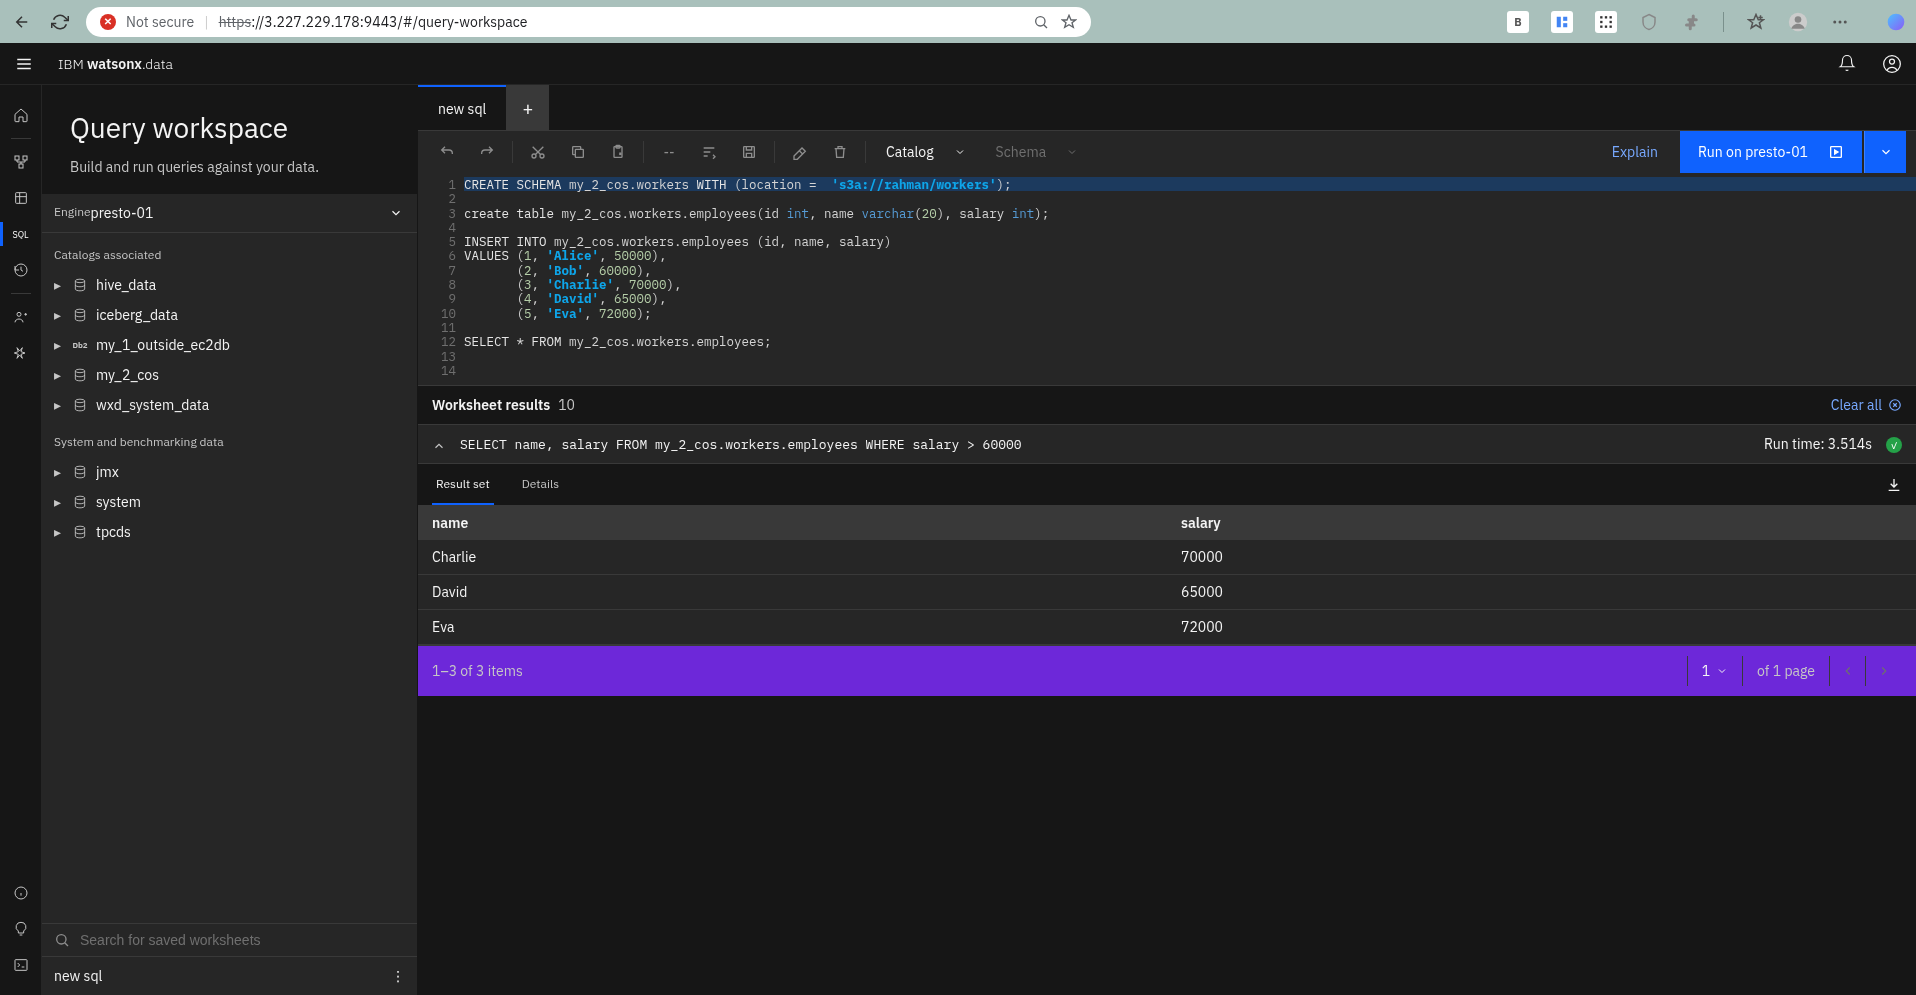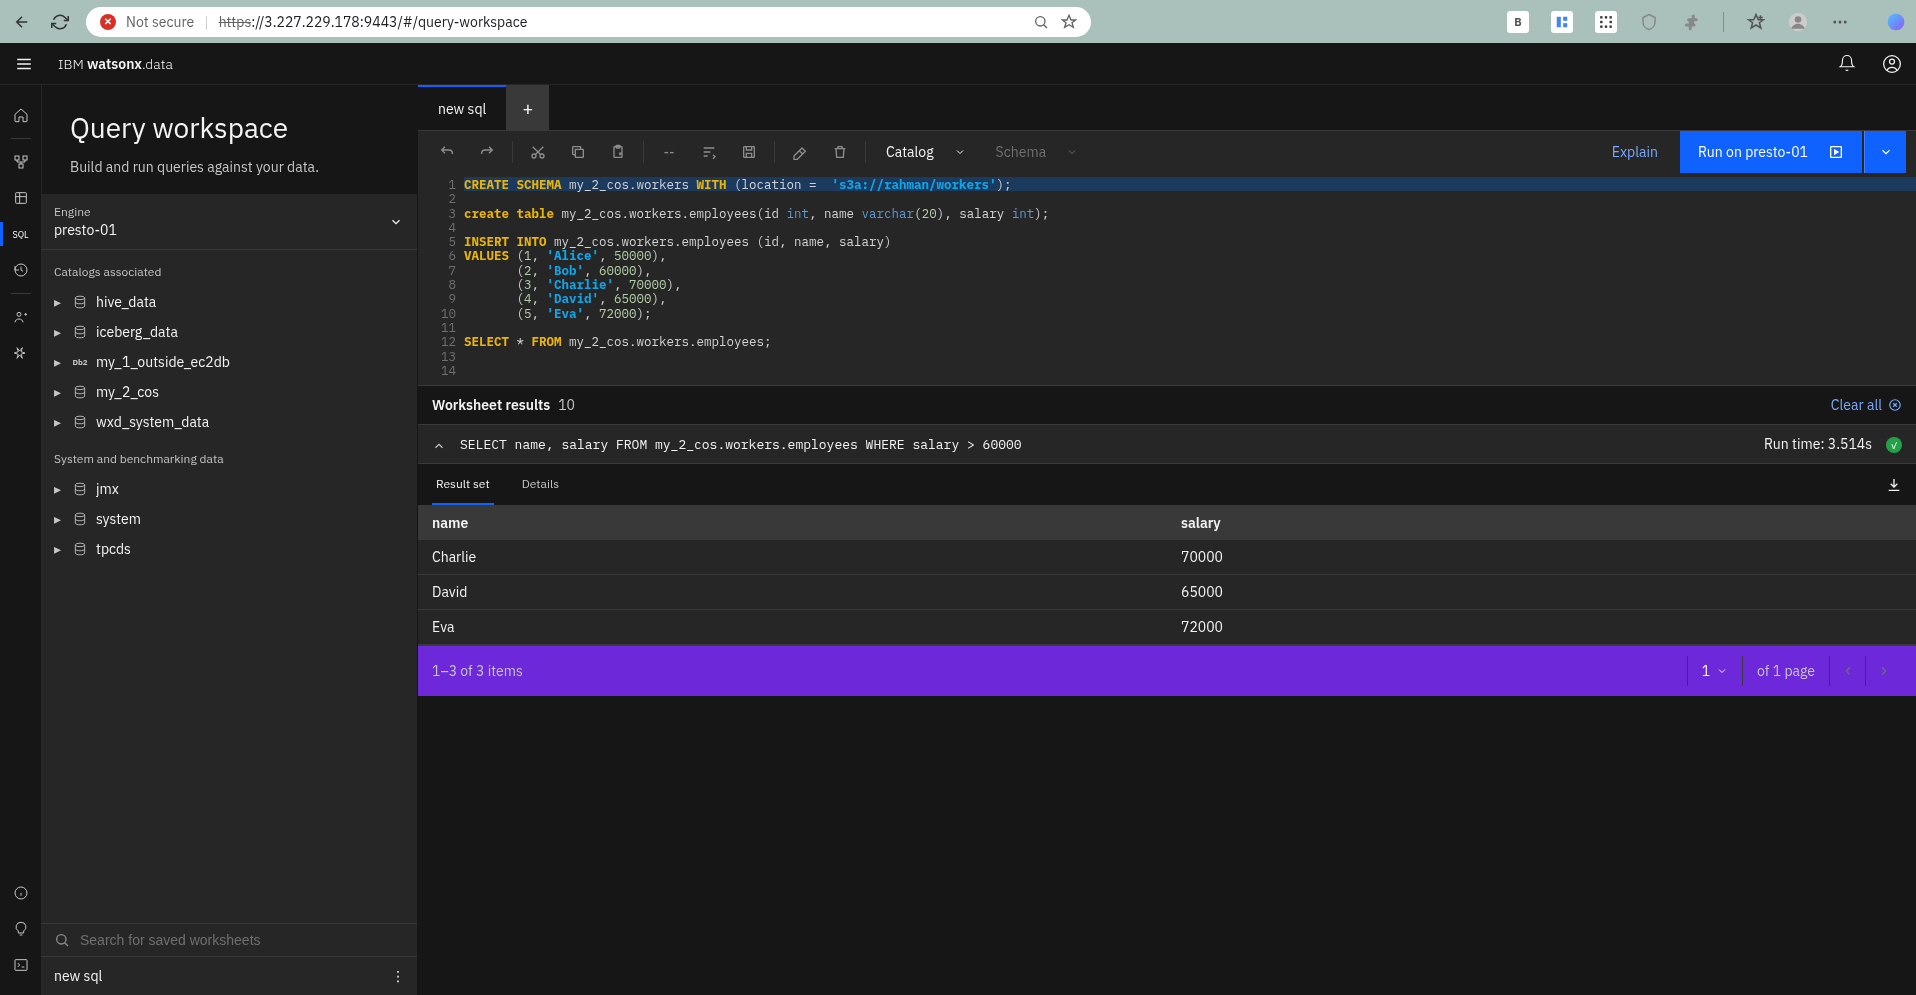--- a/index.html
+++ b/index.html
@@ -34,21 +34,21 @@
 .rail-item.active { color: #fff; }
 .rail-item.active::before { content:''; position:absolute; left:0; top:4px; bottom:4px; width:3px; background:#0f62fe; }
 .rail-divider { width: 20px; height:1px; background:#393939; margin:3px 0; }
 .rail-spacer { flex:1; }
 
 
 .left-panel { width: 376px; background: #262626; display: flex; flex-direction: column; border-right:1px solid #161616; }
 .page-head { padding: 24px 28px 18px; background:#161616; }
 .page-title { font-size: 28px; font-weight: 400; margin-bottom: 12px; }
 .page-sub { font-size: 14px; color: #c6c6c6; }
-.engine-block { padding: 10px 12px 10px 12px; background:#262626; border-bottom:1px solid #393939; display:flex; flex-direction:column; position:relative; }
+.engine-block { padding: 10px 12px 10px 12px; background:#262626; border-bottom:1px solid #393939; display:flex; position:relative; }
 .engine-label { font-size: 12px; color: #c6c6c6; margin-bottom:2px; }
 .engine-value { font-size: 14px; color: #f4f4f4; }
 .engine-chevron { position:absolute; right:14px; top:50%; transform:translateY(-50%); color:#f4f4f4; }
 .search-row { display:flex; align-items:center; padding: 8px 12px; gap:10px; color:#8d8d8d; border-bottom:1px solid #393939; }
 .search-row input { background:transparent; border:none; outline:none; color:#f4f4f4; font-size:14px; flex:1; }
 .search-row input::placeholder { color:#6f6f6f; }
 .section-label { padding: 14px 12px 8px; font-size: 12px; color:#c6c6c6; }
 .tree-item { display:flex; align-items:center; gap:8px; padding: 6px 12px; font-size:14px; color:#f4f4f4; cursor:pointer; }
 .tree-item .caret { width:10px; display:inline-block; color:#c6c6c6; }
 .tree-item .db-icon { width:16px; height:16px; display:flex; align-items:center; justify-content:center; color:#c6c6c6; font-size:9px; }
@@ -75,21 +75,21 @@
 .explain-btn { padding: 0 20px; height:100%; display:flex; align-items:center; color:#78a9ff; cursor:pointer; font-size:14px; }
 .run-btn { background:#0f62fe; color:#fff; display:flex; align-items:center; height:100%; padding:0 18px; gap:20px; cursor:pointer; font-size:14px; }
 .run-split { width:42px; height:100%; background:#0f62fe; border-left:1px solid rgba(255,255,255,0.2); display:flex; align-items:center; justify-content:center; color:#fff; cursor:pointer; }
 
 
 .editor { background:#262626; display:flex; font-family: "IBM Plex Mono", Consolas, monospace; font-size:12.5px; line-height:14.3px; padding:4px 0 8px 0; overflow:hidden; }
 .gutter { width:46px; text-align:right; color:#6f6f6f; padding-right:8px; user-select:none; }
 .gutter div { height:14.3px; }
 .code { flex:1; white-space:pre; color:#d4d4d4; }
 .code div { height:14.3px; }
-.code .kw { color:#eab308;font-weight:bold; }
+.code .kw { color:#e5e5e5; }
 .code .num { color:#b5cea8; }
 .code .str { color:#0ea5e9;font-weight:bold; }
 .code .type { color:#569cd6; }
 .code .hl { background:#1c3a5e; display:inline-block; width:100%; }
 
 
 .results-head { height:40px; display:flex; align-items:center; padding:0 14px; background:#161616; border-top:1px solid #393939; border-bottom:1px solid #393939; }
 .results-head .title { font-size:14px; color:#f4f4f4; font-weight:600; }
 .results-head .count { margin-left:8px; color:#c6c6c6; }
 .results-head .clear { margin-left:auto; color:#78a9ff; font-size:14px; cursor:pointer; display:flex; align-items:center; gap:6px; }

